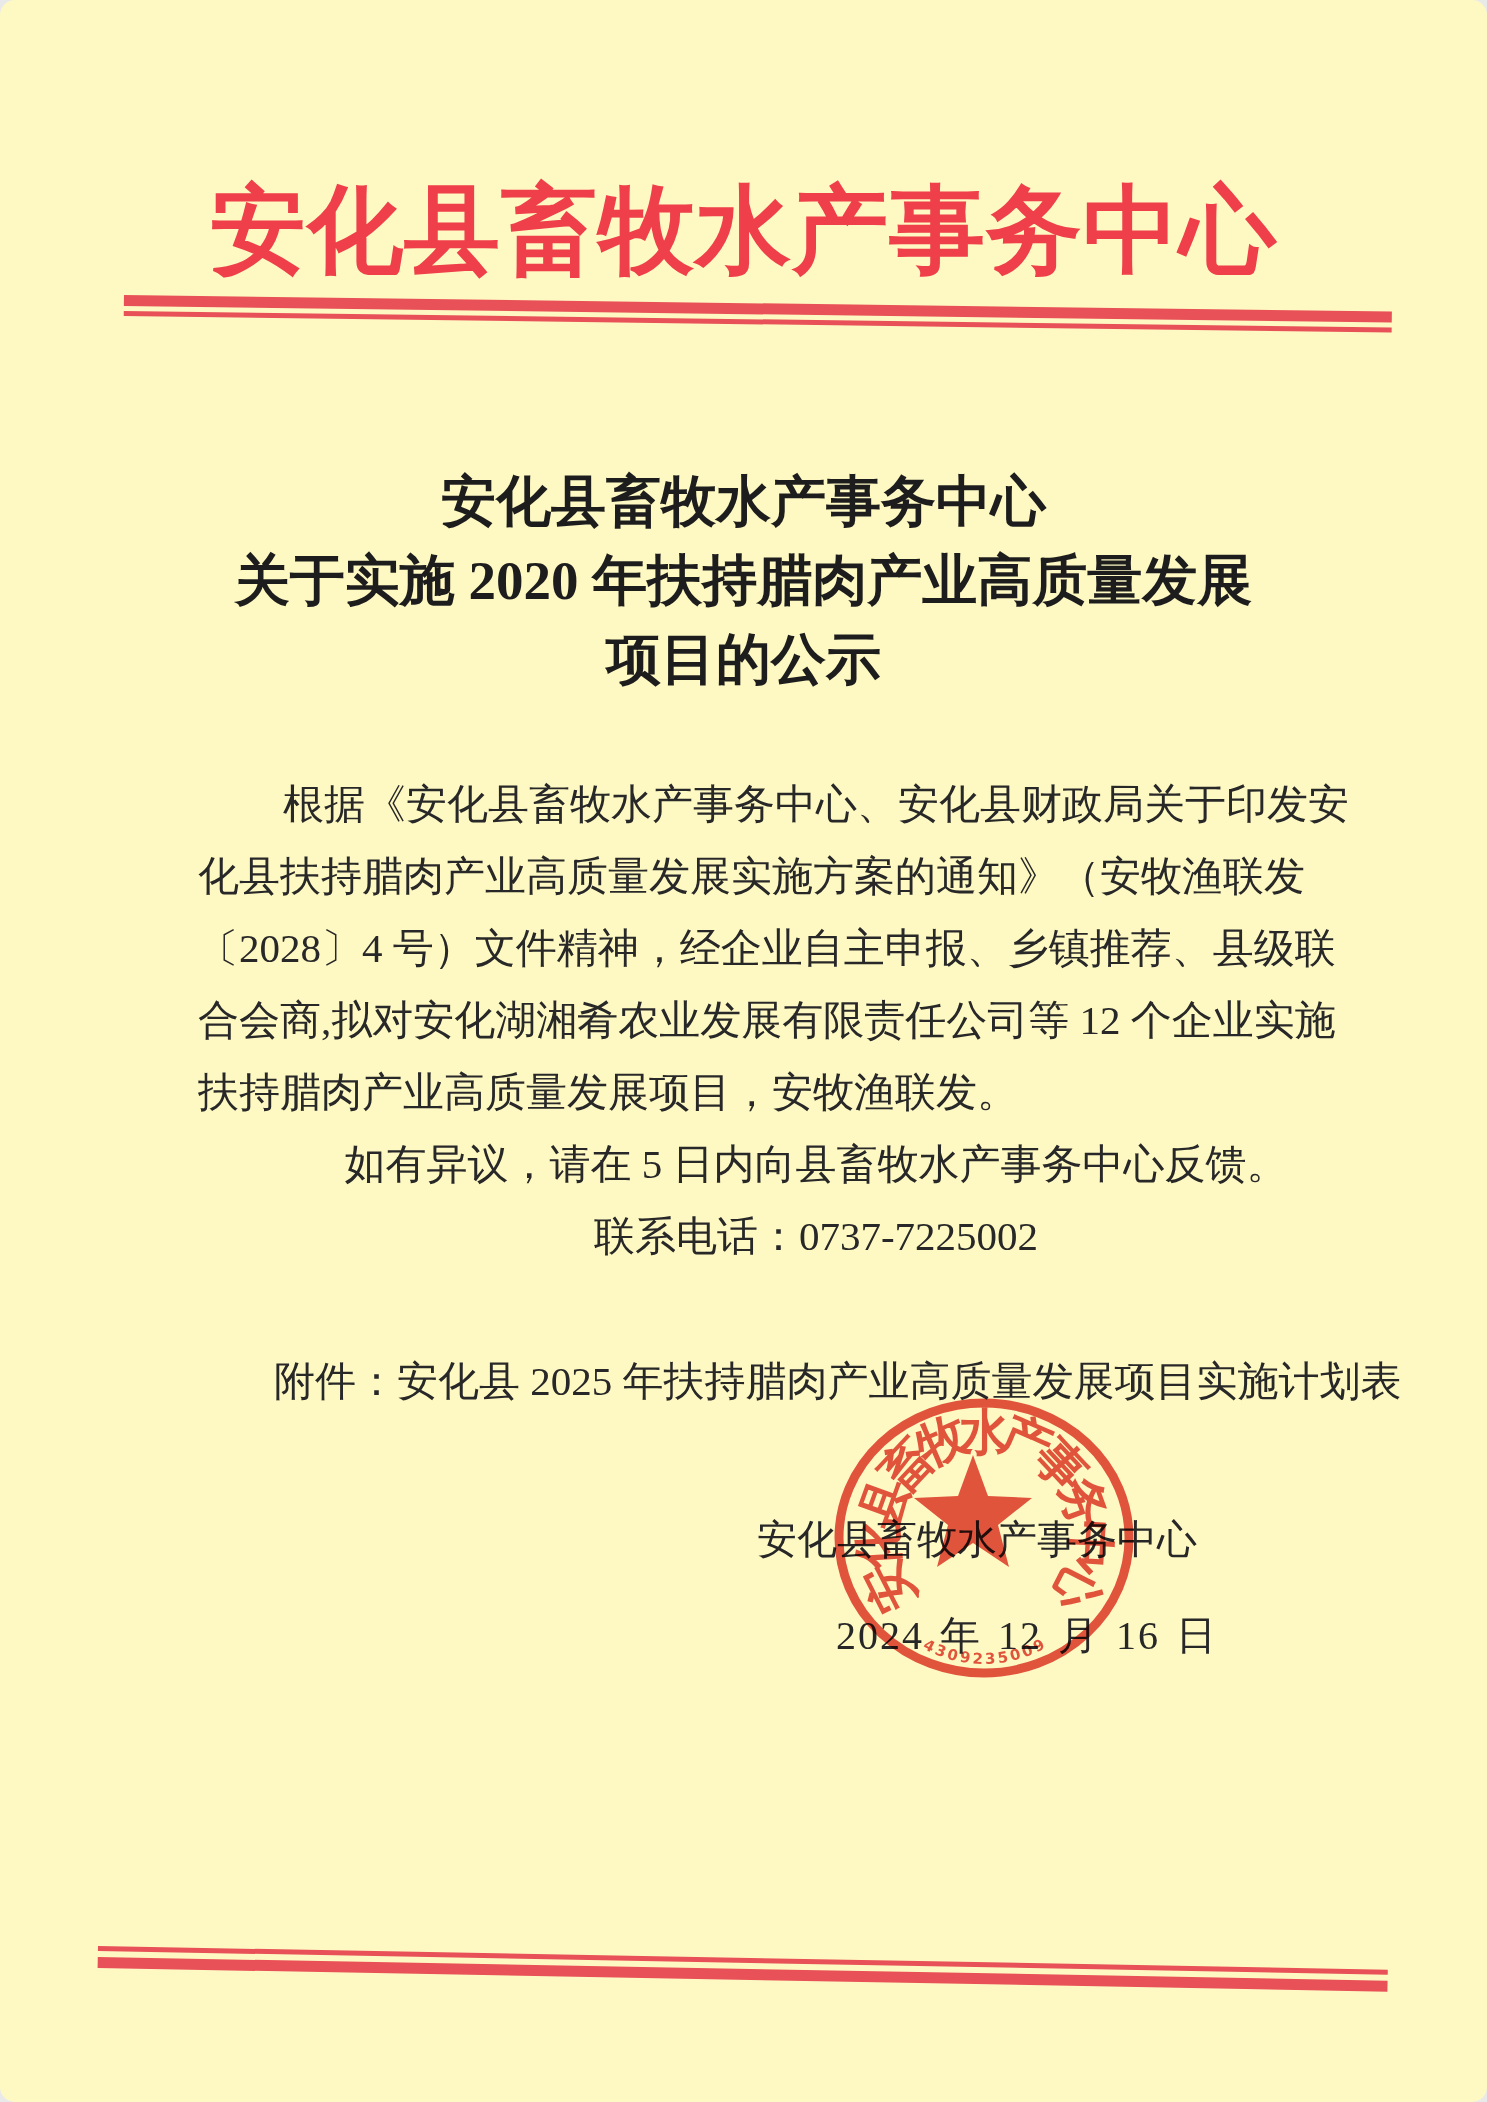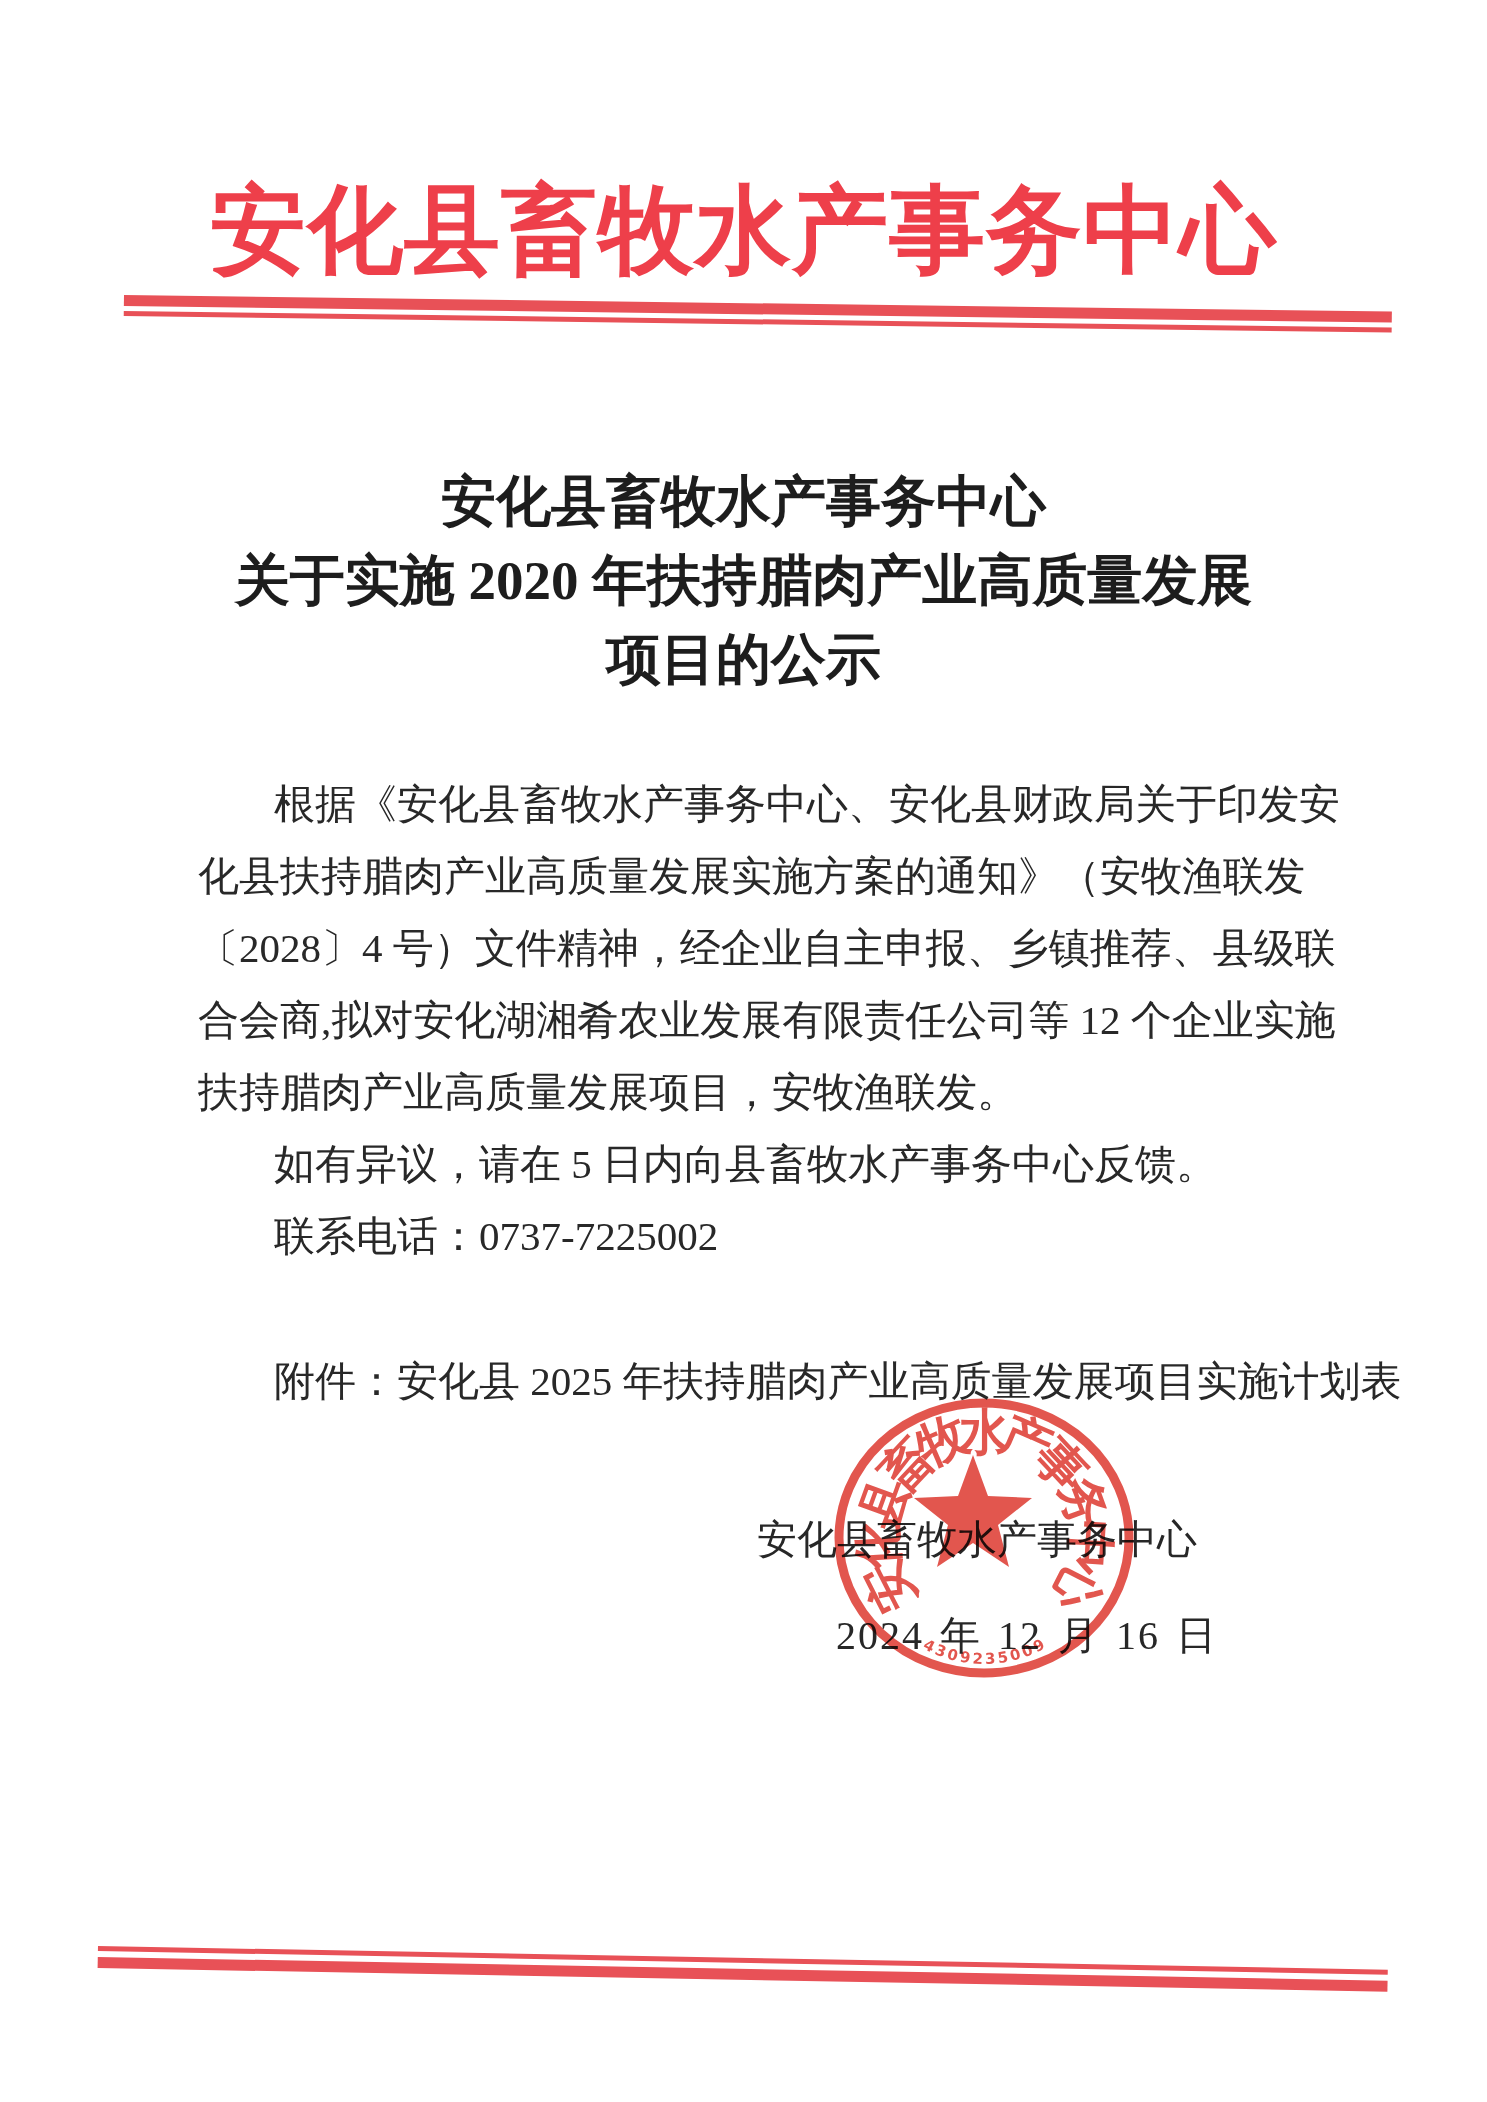--- a/index.html
+++ b/index.html
@@ -1,22 +1,23 @@
 <!DOCTYPE html>
 <html><head>
 <meta charset="utf-8">
 <style>
   html,body{margin:0;padding:0;background:#e9e9e9;}
   .page{
     position:relative;
     width:1487px;height:2102px;
     margin:0 auto;
-    background:#ffffff;
+    background:#fef9c3;
     overflow:hidden;
     font-family:"Liberation Serif","DejaVu Serif",serif;
+    border-radius:15px;
   }
   
   .org-header{
     position:absolute;top:176px;left:0;width:100%;
     text-align:center;
     font-size:96px;font-weight:bold;line-height:1.15;
     color:#ee3f4a;
     letter-spacing:1px;
     white-space:nowrap;
   }
@@ -41,21 +42,21 @@
     white-space:nowrap;
   }
   
   .body-text{
     position:absolute;left:198px;top:768px;width:1160px;
     font-size:41px;line-height:72px;
     color:#282828;
     white-space:nowrap;
   }
   .body-text .line{height:72px;}
-  .body-text .line.indent{padding-left:76px;}
+  .body-text .line.indent{padding-left:76px;text-align:center;}
   .attachment{
     position:absolute;left:198px;top:1345px;width:1220px;
     font-size:41px;line-height:72px;color:#282828;
     padding-left:76px;white-space:nowrap;
   }
   
   .sig-org{
     position:absolute;left:757px;top:1512px;
     font-size:40px;line-height:56px;color:#272727;
     letter-spacing:0px;white-space:nowrap;

